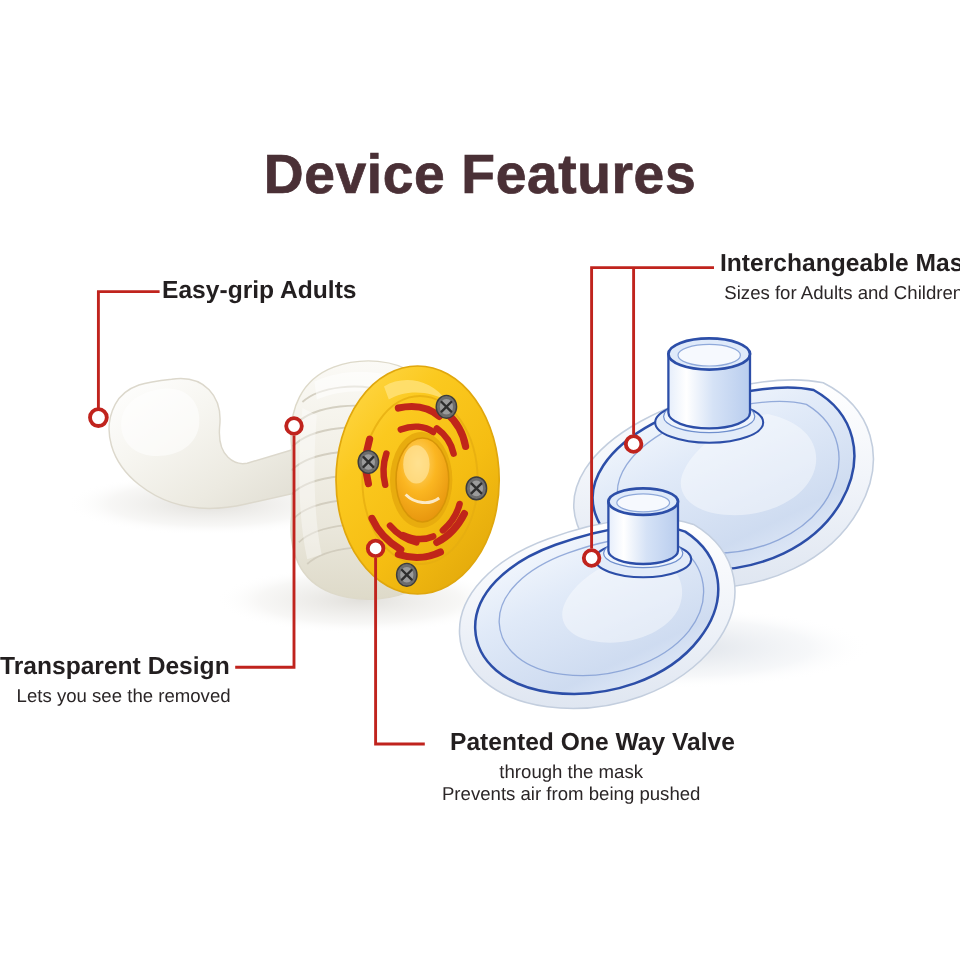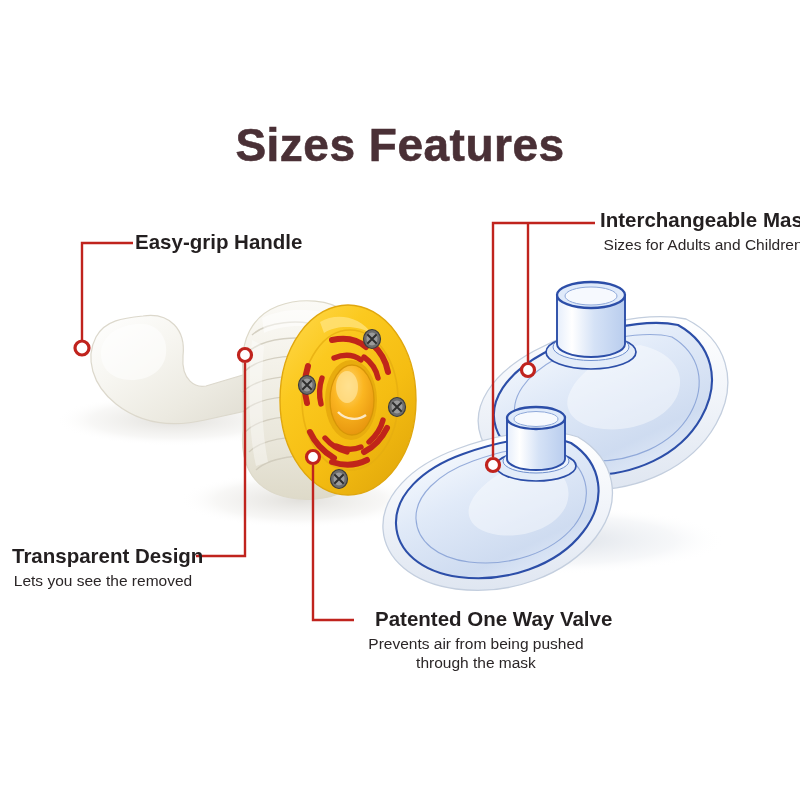--- a/index.html
+++ b/index.html
@@ -48,21 +48,21 @@
     color: #2b2627;
     line-height: 1.25;
     margin-top: 3px;
     text-align: center;
   }
 
   #callout-handle      { left: 135px; top: 231px; }
   #callout-mask        { left: 600px; top: 209px; text-align: left; }
   #callout-mask .sub   { text-align: center; padding-right: 8px; }
   #callout-transparent { left: 0px;  top: 545px; width: 206px; text-align: center; }
-  #callout-transparent .head { text-align: left; padding-left: 12px; }
+  #callout-transparent .head { text-align: left; padding-left: 0; }
   #callout-valve       { left: 356px; top: 608px; width: 240px; text-align: center; }
   #callout-valve .head { text-align: left; margin-left: 19px; }
 
   
   #leaders {
     position: absolute;
     left: 0; top: 0;
     width: 800px; height: 800px;
     pointer-events: none;
   }
@@ -323,39 +323,39 @@
 
     <g fill="#ffffff" stroke="#c0231d" stroke-width="3.2">
       <circle cx="82" cy="348" r="7"></circle>
       <circle cx="245" cy="355" r="6.5"></circle>
       <circle cx="528" cy="370" r="6.5"></circle>
       <circle cx="493" cy="465" r="6.5"></circle>
       <circle cx="313" cy="457" r="6.5"></circle>
     </g>
   </svg>
 
-  <div id="page-title">Sizes Features</div>
+  <div id="page-title">Device Features</div>
 
   <div class="callout" id="callout-handle">
-    <div class="head">Easy-grip Handle</div>
+    <div class="head">Easy-grip Adults</div>
   </div>
 
   <div class="callout" id="callout-mask">
     <div class="head">Interchangeable Mask</div>
     <div class="sub">Sizes for Adults and Children</div>
   </div>
 
   <div class="callout" id="callout-transparent">
     <div class="head">Transparent Design</div>
     <div class="sub">
       <div>Lets you see the removed</div>
     </div>
   </div>
 
   <div class="callout" id="callout-valve">
     <div class="head">Patented One Way Valve</div>
     <div class="sub">
+      <div>through the mask</div>
       <div>Prevents air from being pushed</div>
-      <div>through the mask</div>
     </div>
   </div>
 
 </div>
 
 </body></html>

